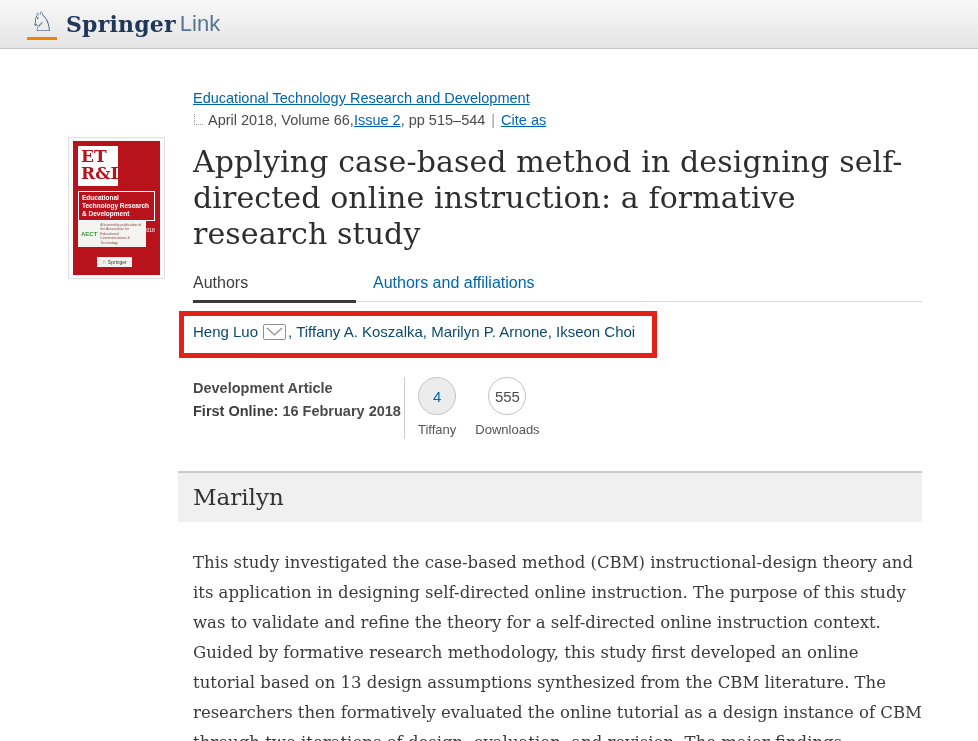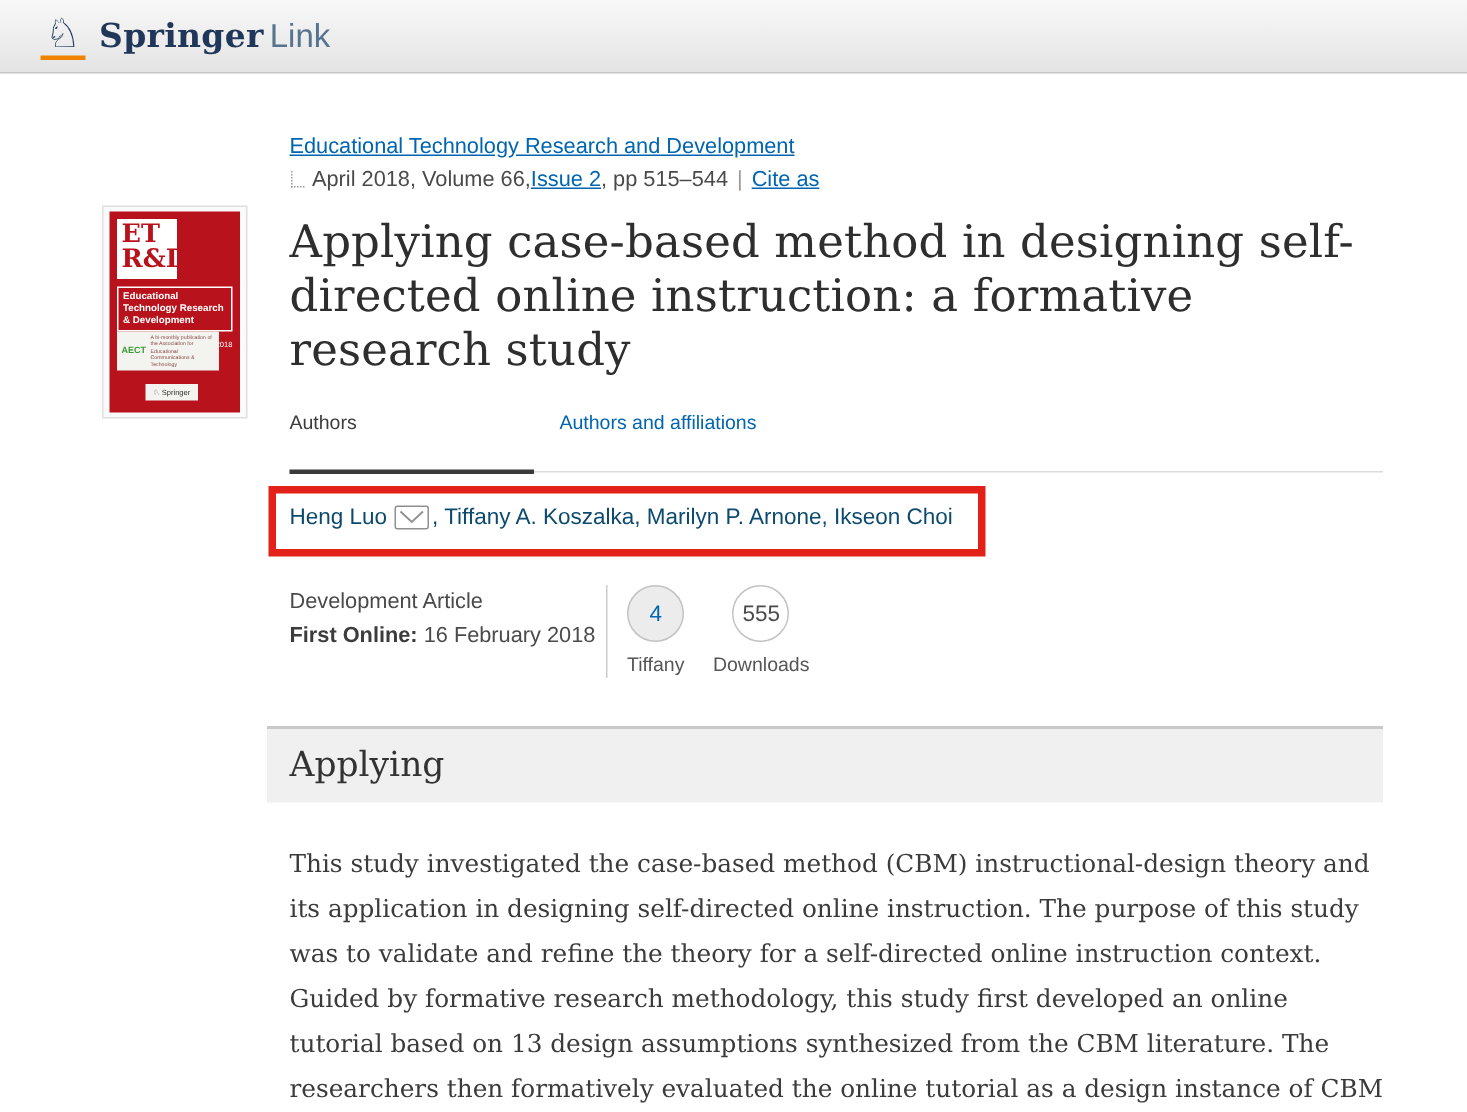--- a/index.html
+++ b/index.html
@@ -43,34 +43,34 @@
   .elbow-icon { display:inline-block; width:9px; height:11px;
     border-left:1px dotted #9a9a9a; border-bottom:1px dotted #9a9a9a; margin:0 5px 3px 1px; }
   .pipe { color:#9a9a9a; margin:0 6px; }
 
   
   .article-title { font-family:"DejaVu Serif", serif; font-weight:normal; color:#2e2e2e;
     font-size:30px; line-height:36px; margin-top:16px; letter-spacing:.1px; max-width:740px; }
 
   
   .tabs { display:flex; margin-top:22px; border-bottom:1px solid #dcdcdc; max-width:729px; }
-  .tab { font-size:13px; padding-bottom:24px; cursor:pointer; }
+  .tab { font-size:16px; padding-bottom:8px; cursor:pointer; }
   .tab.active { color:#3c3c3c; border-bottom:3px solid #3a3a3a; width:163px; margin-bottom:-2px; }
   .tab.inactive { color:#0065b1; margin-left:17px; }
 
   
   .annotation-box { display:inline-block; border:5px solid #e22119;
     margin:9px 0 0 -14px; padding:7px 17px 13px 9px; }
   .authors-line { font-size:15px; color:#0c4a6e; display:flex; align-items:center; white-space:nowrap; }
   .email-icon { display:inline-flex; align-items:center; justify-content:center;
     width:23px; height:16px; border:1px solid #8f8f8f; border-radius:2px; margin:0 2px 0 5px; cursor:pointer; }
 
   
   .meta-row { display:flex; margin-top:19px; }
-  .meta-left { width:211px; padding-top:3px; }
+  .meta-left { width:211px; padding-top:3px;font-weight:bold; }
   .article-type { font-size:14.5px; color:#4a4a4a; margin-bottom:7px; }
   .first-online { font-size:14.5px; color:#4a4a4a; }
   .first-online b { color:#3c3c3c; }
   .meta-divider { width:1px; background:#ccc; height:62px; }
   .metrics { display:flex; gap:19px; padding-left:13px; }
   .metric { display:flex; flex-direction:column; align-items:center; }
   .metric-circle { width:38px; height:38px; border-radius:50%; border:1px solid #c3c3c3;
     display:flex; align-items:center; justify-content:center; font-size:15px; }
   .metric-circle.filled { background:#ececec; color:#0065b1; }
   .metric-circle.plain { background:#fff; color:#4a4a4a; }
@@ -170,17 +170,17 @@
       </div>
       <div class="metric">
         <div class="metric-circle plain">555</div>
         <div class="metric-label">Downloads</div>
       </div>
     </div>
   </div>
 
   
   <div class="abstract-band">
-    <h2 class="abstract-heading">Applying</h2>
+    <h2 class="abstract-heading">Marilyn</h2>
   </div>
   <p class="abstract-text">This study investigated the case-based method (CBM) instructional-design theory and its application in designing self-directed online instruction. The purpose of this study was to validate and refine the theory for a self-directed online instruction context. Guided by formative research methodology, this study first developed an online tutorial based on 13 design assumptions synthesized from the CBM literature. The researchers then formatively evaluated the online tutorial as a design instance of CBM through two iterations of design, evaluation, and revision. The major findings included: (1) perceived value of various CBM design features, (2) benefits and limitations of applying CBM in the tutorial design, and (3) validation and</p>
 
 </div>
 
 </body></html>

